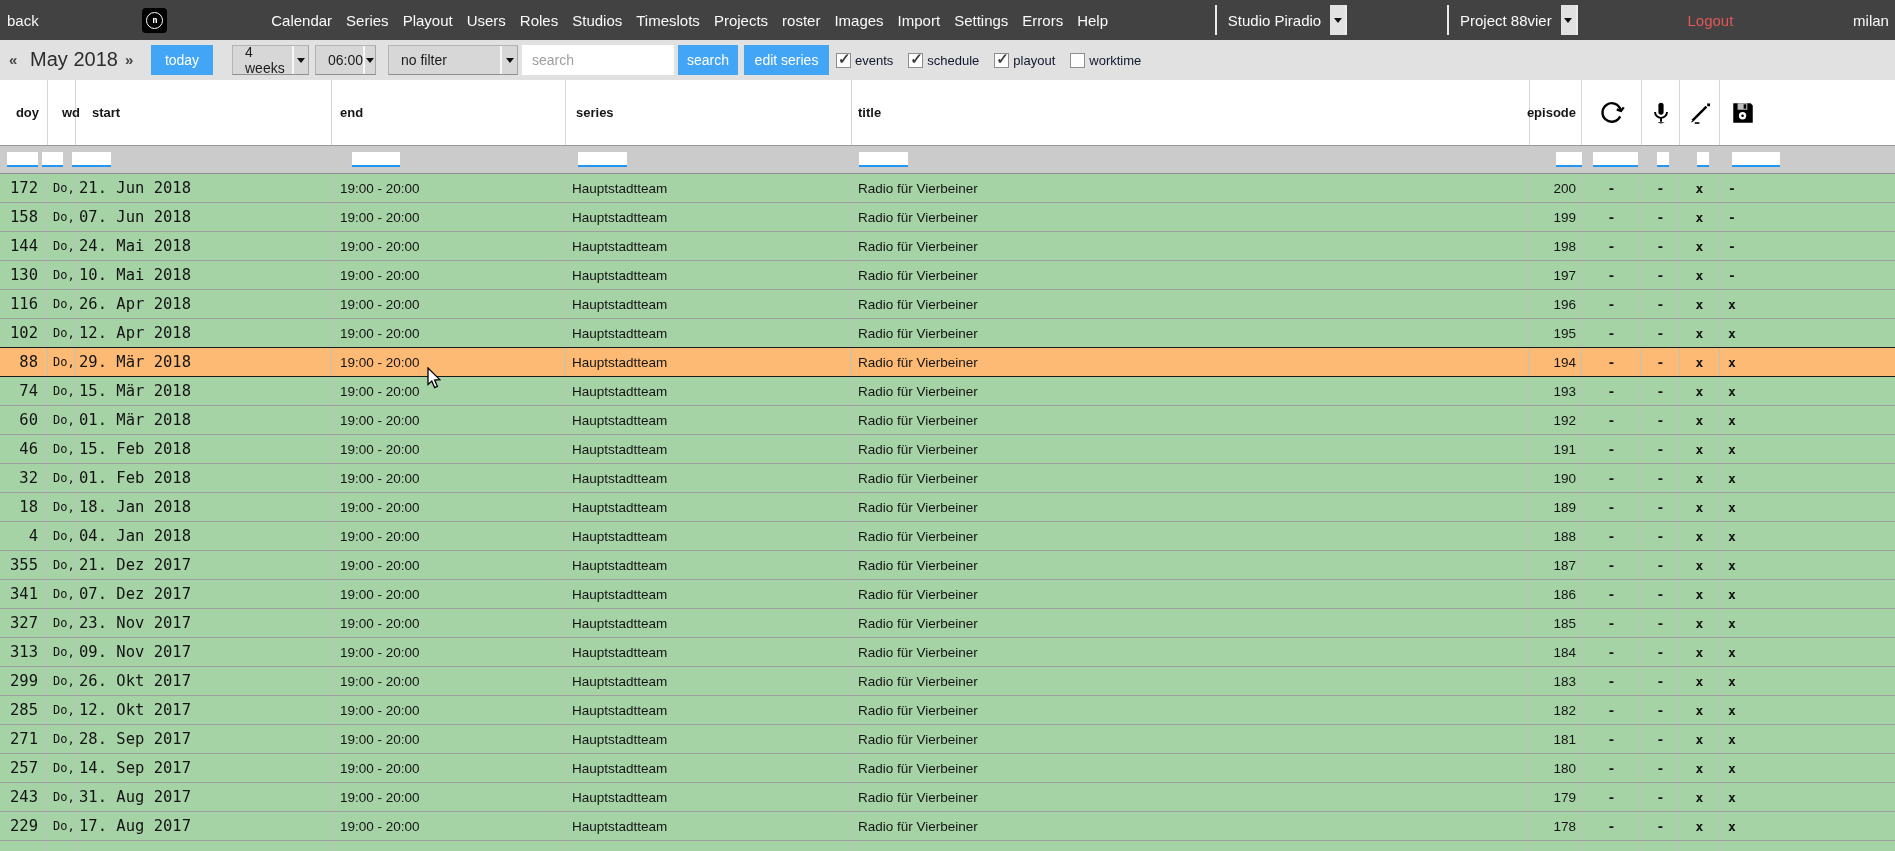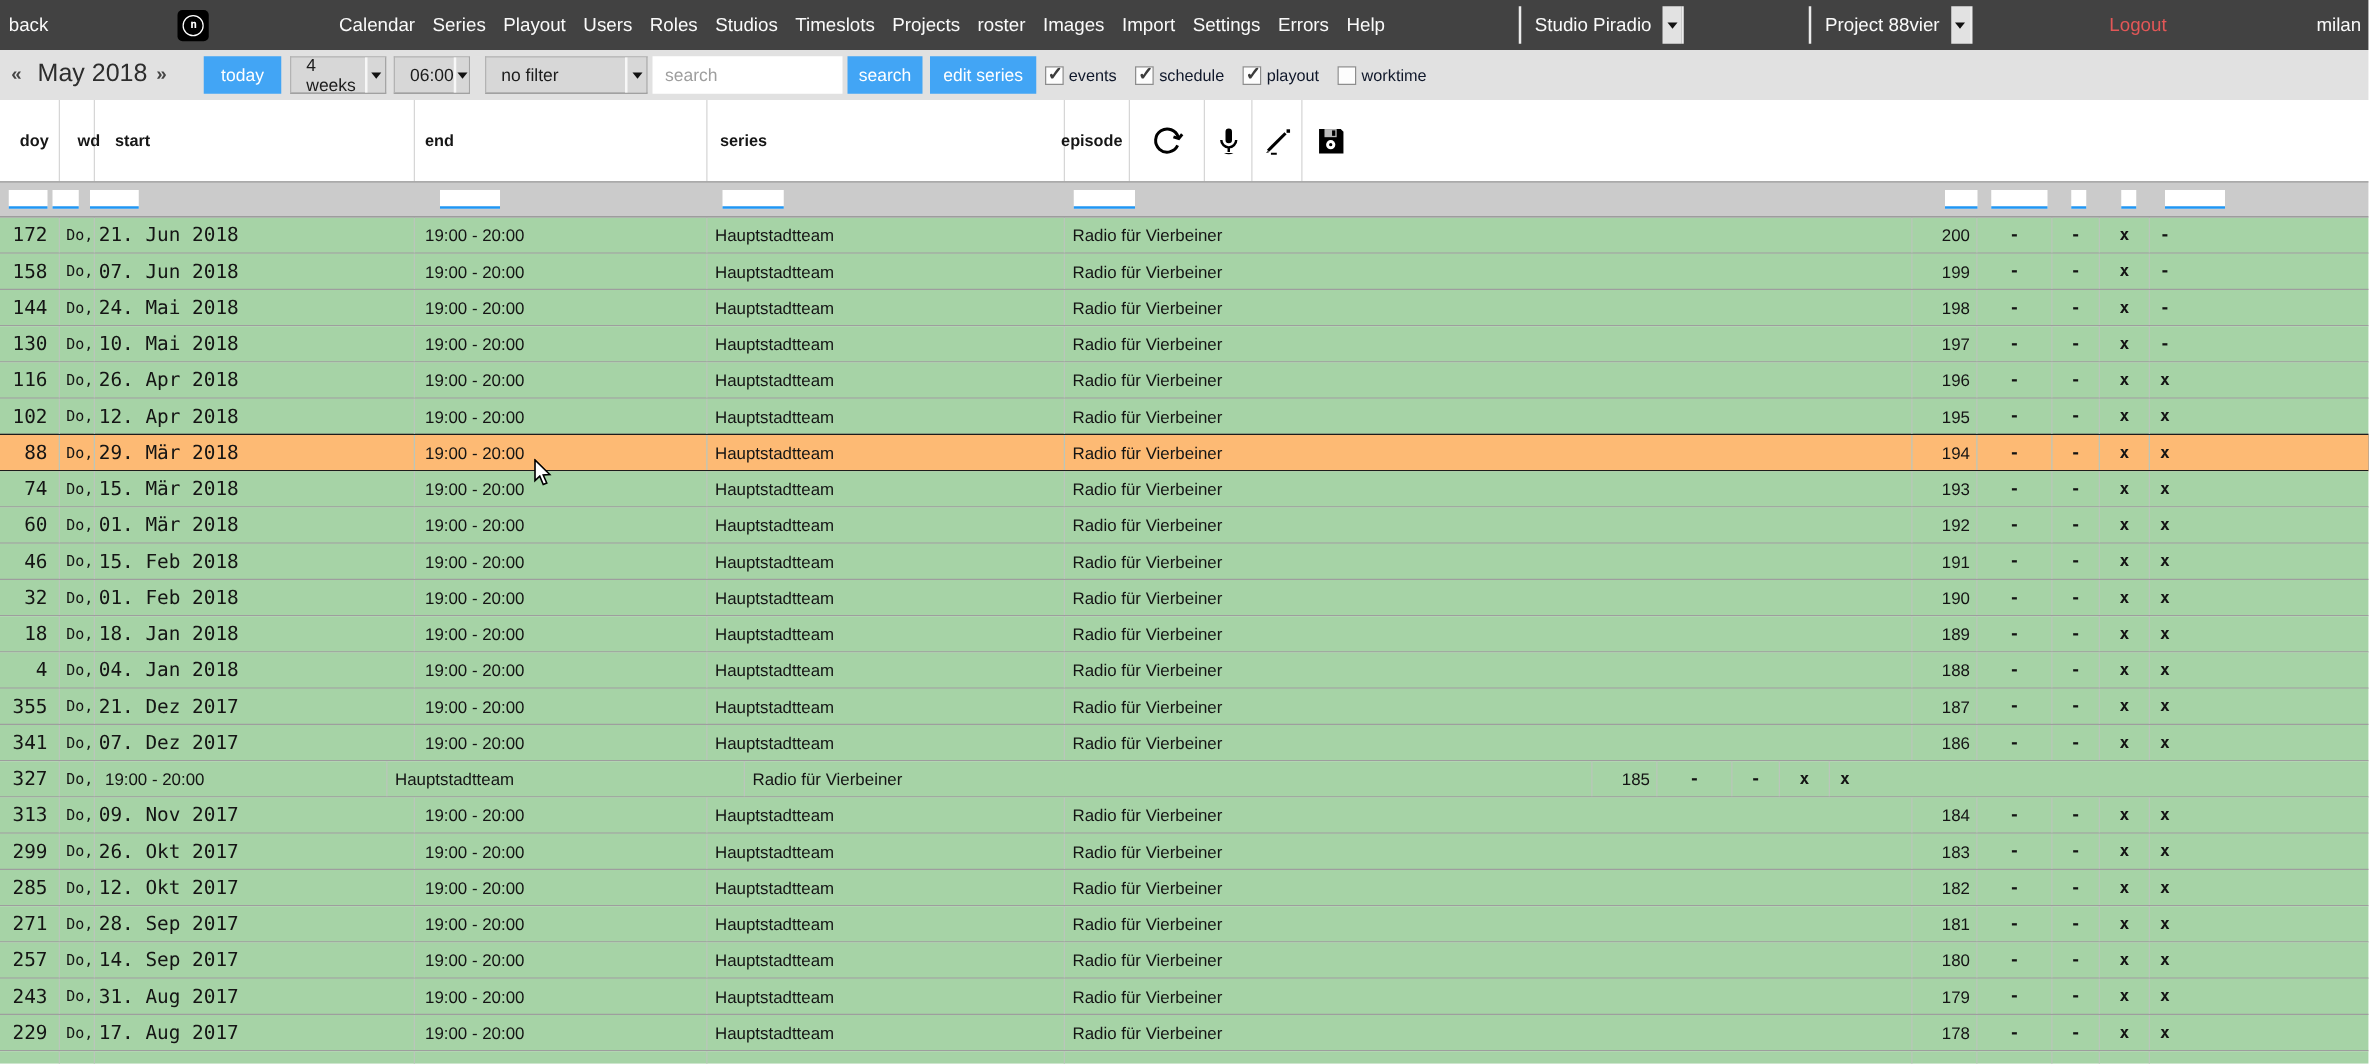--- a/index.html
+++ b/index.html
@@ -45,21 +45,21 @@
   .toolbar { position:relative; height:40px; background:#e1e1e1; }
   .toolbar > * { position:absolute; }
   .month-prev, .month-next { top:11px; font-size:15px; font-weight:bold; color:#454545; cursor:pointer; }
   .month-prev { left:9px; }
   .month-next { left:125px; }
   .month-label { left:28px; top:8px; width:92px; text-align:center; font-size:20px; color:#2d2d2d; }
   .btn-blue {
     top:5px; height:30px; background:#42a5f5; color:#fff; border:none;
     font-size:14px; font-family:"Liberation Sans",sans-serif; cursor:pointer; text-align:center;
   }
-  .btn-today { left:151px; width:62px;margin-left:12px; }
+  .btn-today { left:151px; width:62px; }
   .btn-search { left:678px; width:60px; }
   .btn-edit { left:744px; width:85px; }
   .tselect {
     top:5px; height:30px; background:#d7d7d7;
     border:1px solid #b3b3b3; border-bottom-color:#8f8f8f; border-right-color:#a5a5a5;
     display:flex; align-items:center; justify-content:space-between;
     font-size:14px; color:#1c1c1c; padding-left:12px; cursor:pointer;
   }
   .tselect .arrowbox {
     width:17px; height:28px; border-left:2px solid #f7f7f7; background:#d7d7d7;
@@ -236,20 +236,21 @@
         </span>
       </span>
   </div>
 
   <div class="thead">
     <span class="cell c-doy">doy</span>
     <span class="cell c-wd">wd</span>
     <span class="cell c-start">start</span>
     <span class="cell c-end">end</span>
     <span class="cell c-series">series</span>
+    <span class="cell c-title">title</span>
     <span class="cell c-episode">episode</span>
     <span class="cell c-rerun icon-cell">
       <svg width="30" height="30" viewBox="0 0 24 24">
         <path d="M18.5 14.7 A7.4 7.4 0 1 1 18.9 9.5" fill="none" stroke="#000" stroke-width="1.9"></path>
         <path d="M15.8 9.2 l3.4 1.1 2.2 -2.8" fill="none" stroke="#000" stroke-width="1.9"></path>
       </svg>
     </span>
     <span class="cell c-mic icon-cell">
       <svg width="26" height="28" viewBox="0 0 24 24">
         <rect x="9.6" y="2.5" width="4.8" height="11" rx="2.4" fill="#000"></rect>
@@ -483,20 +484,21 @@
     <span class="cell c-title">Radio für Vierbeiner</span>
     <span class="cell c-episode">186</span>
     <span class="cell c-rerun">-</span>
     <span class="cell c-mic">-</span>
     <span class="cell c-pencil">x</span>
     <span class="cell c-save">x</span>
   </div>
       <div class="row">
     <span class="cell c-doy">327</span>
     <span class="cell c-wd">Do,</span>
+    <span class="cell c-start">23. Nov 2017</span>
     <span class="cell c-end">19:00 - 20:00</span>
     <span class="cell c-series">Hauptstadtteam</span>
     <span class="cell c-title">Radio für Vierbeiner</span>
     <span class="cell c-episode">185</span>
     <span class="cell c-rerun">-</span>
     <span class="cell c-mic">-</span>
     <span class="cell c-pencil">x</span>
     <span class="cell c-save">x</span>
   </div>
       <div class="row">

